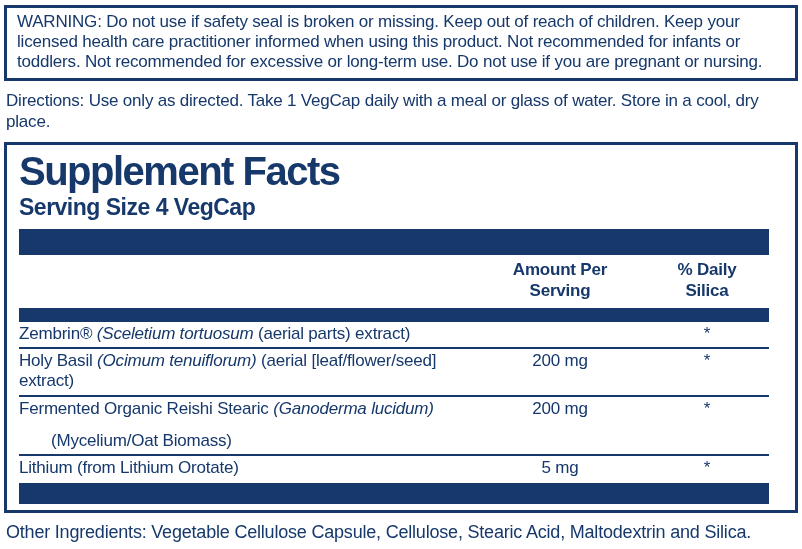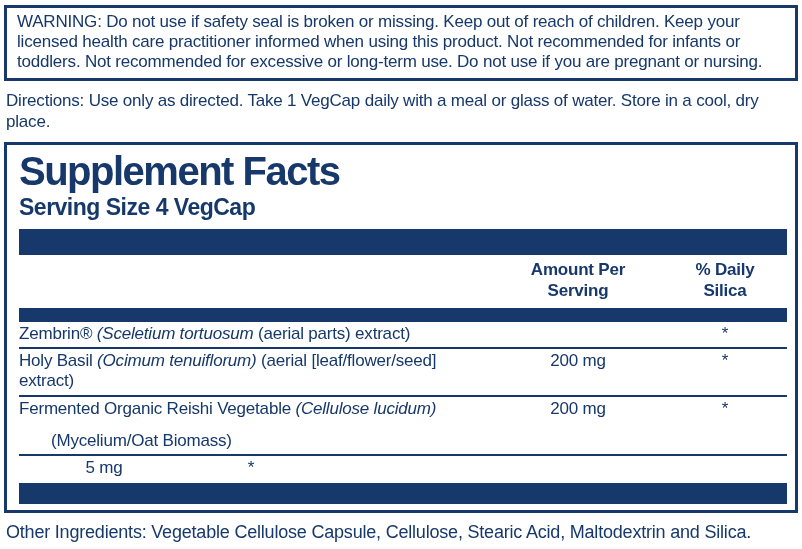--- a/index.html
+++ b/index.html
@@ -31,21 +31,21 @@
   .directions {
     margin: 10px 4px 0 6px;
     font-size: 17px;
     line-height: 1.2;
   }
 
   
   .facts-panel {
     margin: 10px 4px 0 4px;
     border: 3px solid #16386b;
-    padding: 4px 8px 6px 12px;
+    padding: 4px 26px 6px 12px;
   }
   .sf-title {
     font-size: 40px;
     font-weight: 800;
     letter-spacing: -1.5px;
     line-height: 1.0;
     padding-top: 2px;
   }
   .sf-serving {
     font-size: 23px;
@@ -153,29 +153,32 @@
     <div class="col-name">
       <span>Holy Basil </span><span class="italic">(Ocimum tenuiflorum)</span><span> (aerial [leaf/flower/seed] extract)</span>
     </div>
     <div class="col-amount">200 mg</div>
     <div class="col-dv">*</div>
   </div>
 
   <div class="cols sf-row ruled">
     <div class="col-name">
       <div>
-        <span>Fermented Organic Reishi Vegetable </span><span class="italic">(Cellulose lucidum)</span><span></span>
+        <span>Fermented Organic Reishi Stearic </span><span class="italic">(Ganoderma lucidum)</span><span></span>
       </div>
       <div class="row-line2">(Mycelium/Oat Biomass)</div>
     </div>
     <div class="col-amount">200 mg</div>
     <div class="col-dv">*</div>
   </div>
 
   <div class="cols sf-row">
+    <div class="col-name">
+      <span>Lithium (from Lithium Orotate)</span>
+    </div>
     <div class="col-amount">5 mg</div>
     <div class="col-dv">*</div>
   </div>
 
   <div class="bar bar-3"></div>
 
 </div>
 
 <div class="other-ingredients">
   <span class="bold">Other Ingredients:</span>

